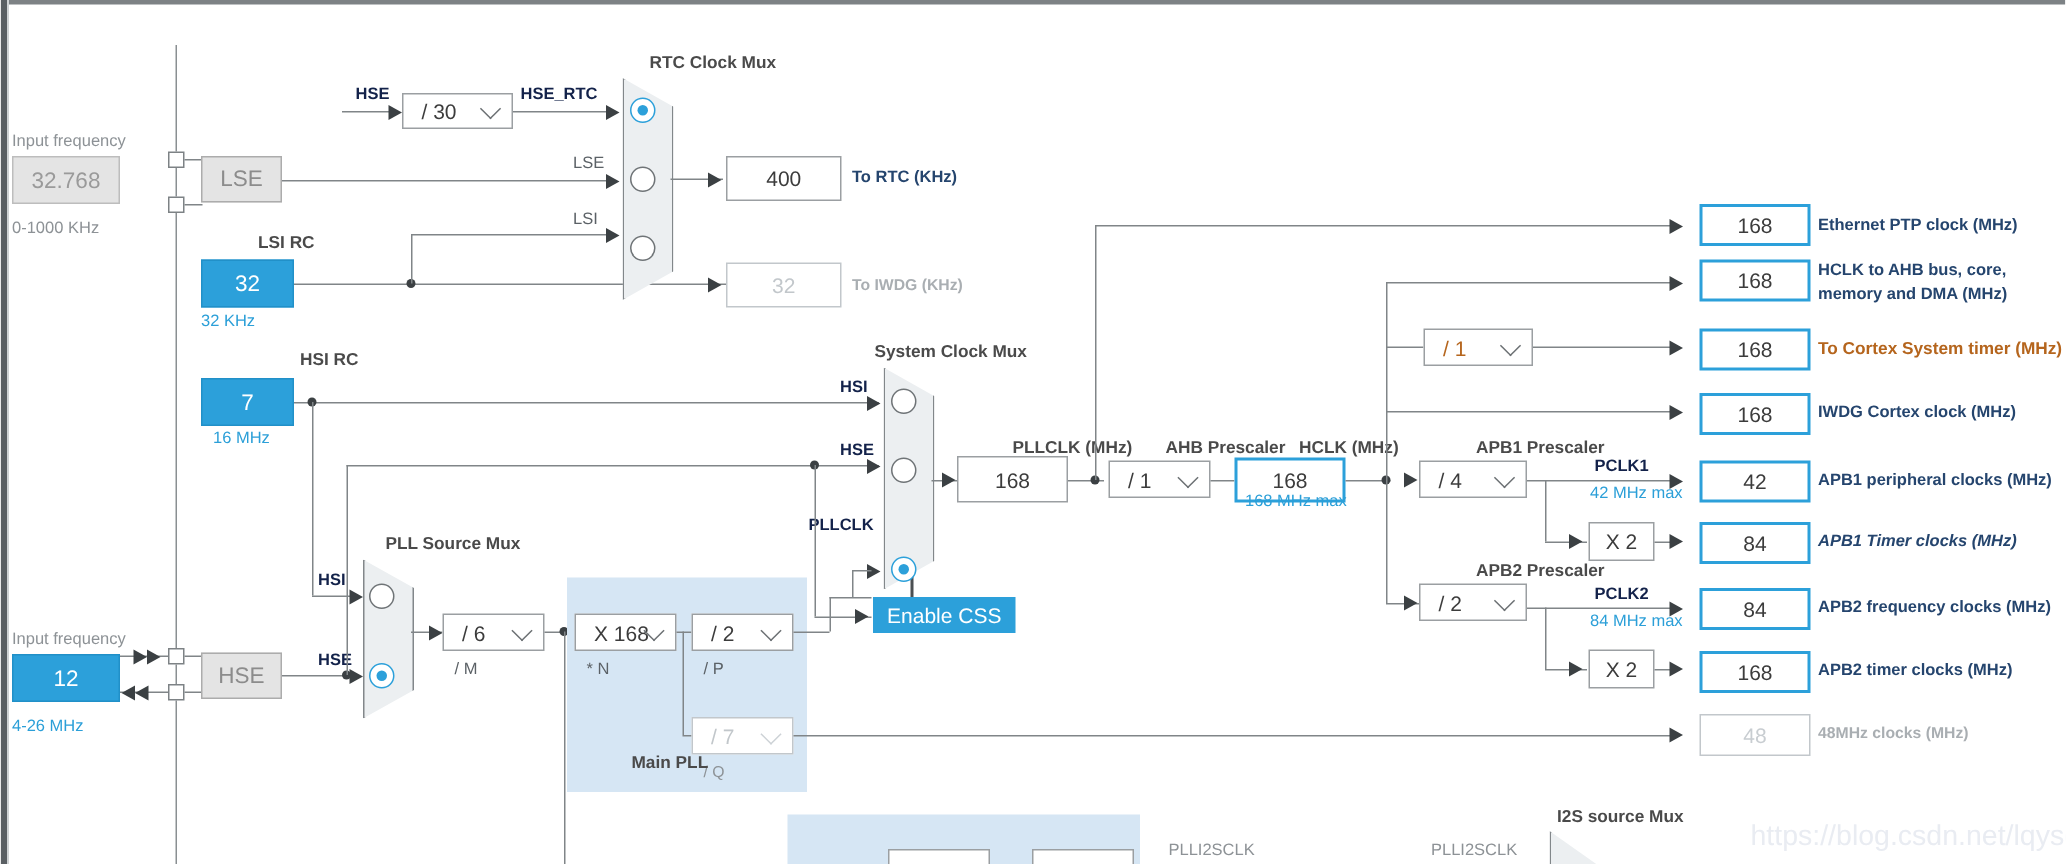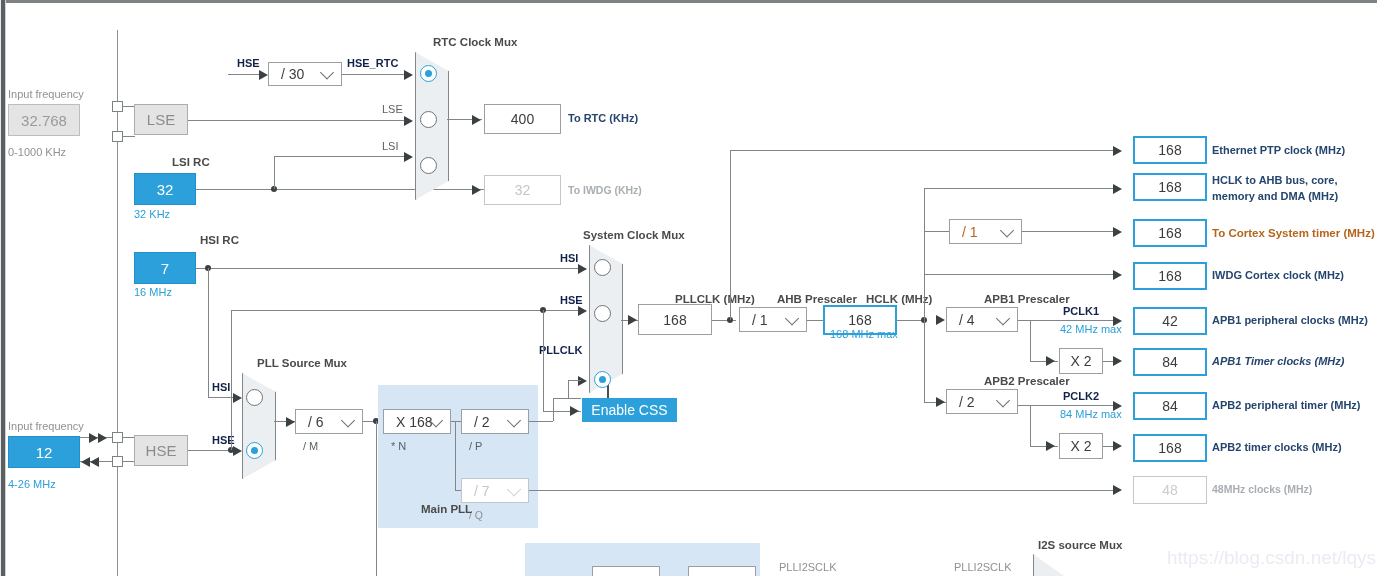--- a/index.html
+++ b/index.html
@@ -143,21 +143,21 @@
   <div class="h" style="left:447px;top:119px;width:35px;"></div>
   <div class="arrow" style="left:472px;top:114.5px;"></div>
   <div class="box val-box" style="left:484px;top:104px;width:77px;height:30px;">400</div>
   <div class="lbl-out" style="left:568px;top:112px;">To RTC (KHz)</div>
 
   <div class="box val-box-dim" style="left:484px;top:175px;width:77px;height:30px;">32</div>
   <div class="lbl-out-gray" style="left:568px;top:184px;">To IWDG (KHz)</div>
 
   <div class="lbl-b" style="left:134px;top:234px;padding-left:28px;">HSI RC</div>
   <div class="box osc-active" style="left:134px;top:252px;width:62px;height:32px;">7</div>
-  <div class="lbl-blue" style="left:134px;top:286px;">16 MHz</div>
+  <div class="lbl-blue" style="left:142px;top:286px;">16 MHz</div>
 
   <div class="h" style="left:196px;top:268px;width:390px;"></div>
   <div class="dot" style="left:205px;top:265px;"></div>
   <div class="arrow" style="left:578px;top:263.5px;"></div>
   <div class="lbl-navy" style="left:560px;top:252px;">HSI</div>
 
   <div class="v" style="left:208px;top:268px;height:129px;"></div>
   <div class="h" style="left:208px;top:397px;width:31px;"></div>
   <div class="arrow" style="left:233px;top:392.5px;"></div>
   <div class="lbl-navy" style="left:212px;top:381px;">HSI</div>
@@ -347,21 +347,21 @@
   <div class="box out-box" style="left:1133px;top:262px;width:74px;height:28px;">168</div>
   <div class="lbl-out" style="left:1212px;top:269px;">IWDG Cortex clock (MHz)</div>
 
   <div class="box out-box" style="left:1133px;top:307px;width:74px;height:28px;">42</div>
   <div class="lbl-out" style="left:1212px;top:314px;">APB1 peripheral clocks (MHz)</div>
 
   <div class="box out-box" style="left:1133px;top:348px;width:74px;height:28px;">84</div>
   <div class="lbl-out" style="left:1212px;top:355px;font-style:italic;">APB1 Timer clocks (MHz)</div>
 
   <div class="box out-box" style="left:1133px;top:392px;width:74px;height:28px;">84</div>
-  <div class="lbl-out" style="left:1212px;top:399px;">APB2 peripheral timer (MHz)</div>
+  <div class="lbl-out" style="left:1212px;top:399px;">APB2 frequency clocks (MHz)</div>
 
   <div class="box out-box" style="left:1133px;top:434px;width:74px;height:28px;">168</div>
   <div class="lbl-out" style="left:1212px;top:441px;">APB2 timer clocks (MHz)</div>
 
   <div class="box out-box-dim" style="left:1133px;top:476px;width:74px;height:28px;">48</div>
   <div class="lbl-out-gray" style="left:1212px;top:483px;">48MHz clocks (MHz)</div>
 
   <div class="pll-panel" style="left:525px;top:543px;width:235px;height:33px;"></div>
   <div class="sel" style="left:592px;top:566px;width:68px;height:25px;">
     <span></span>

